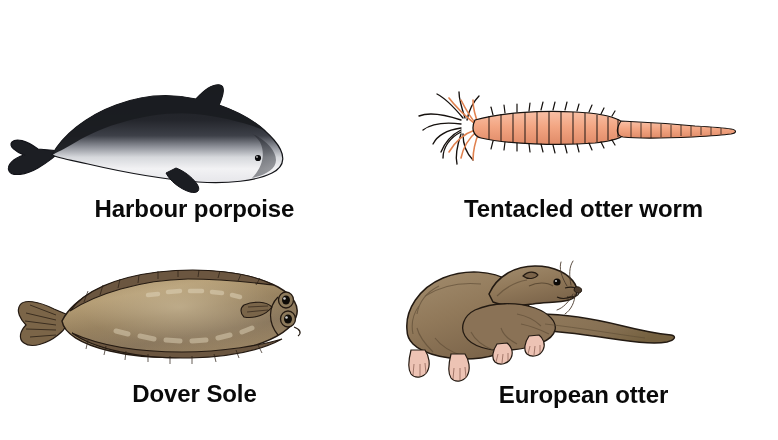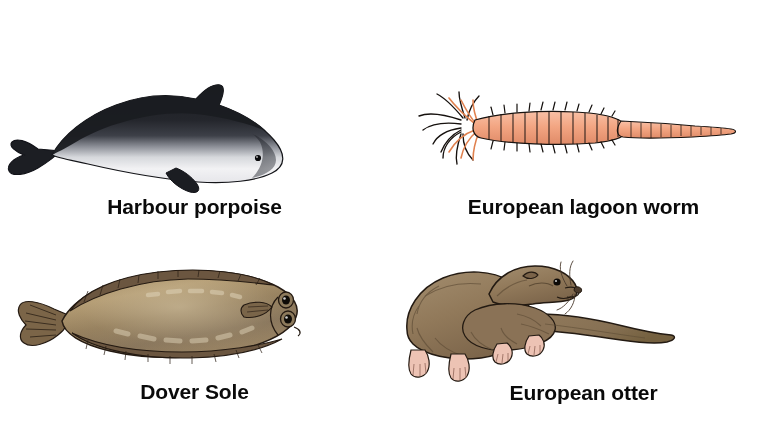--- a/index.html
+++ b/index.html
@@ -49,21 +49,21 @@
     top: 0;
     width: 389px;
     height: 130px;
   }
   .cell-art svg { display: block; }
   .cell-label {
     position: absolute;
     left: 0;
     width: 389px;
     text-align: center;
-    font-size: 21px;
+    font-size: 24px;
     font-weight: bold;
     color: #0a0a0a;
     white-space: nowrap;
     letter-spacing: -0.1px;
   }
 
   #cell-porpoise { left: 0px;   top: 72px; }
   #cell-worm     { left: 389px; top: 72px; }
   #cell-sole     { left: 0px;   top: 257px; }
   #cell-otter    { left: 389px; top: 258px; }
@@ -233,21 +233,21 @@
           <path d="M152 72 L154 80"></path>
             <path d="M164 73 L166 81"></path>
           <path d="M176 73 L178 81"></path>
             <path d="M188 72 L190 80"></path>
           <path d="M200 71 L203 78"></path>
             <path d="M212 70 L215 76"></path>
           <path d="M223 68 L226 73"></path>
         </g>
       </svg>
     </div>
-    <div class="cell-label">European lagoon worm</div>
+    <div class="cell-label">Tentacled otter worm</div>
   </div>
 
   <div class="cell" id="cell-sole">
     <div class="cell-art">
       <svg width="389" height="130" viewBox="0 0 389 130" xmlns="http://www.w3.org/2000/svg">
         <defs>
           <linearGradient id="soleBody" x1="0.1" y1="0" x2="0.6" y2="1">
             <stop offset="0%" stop-color="#a28a64"></stop>
             <stop offset="30%" stop-color="#b29a71"></stop>
             <stop offset="55%" stop-color="#957f5d"></stop>

